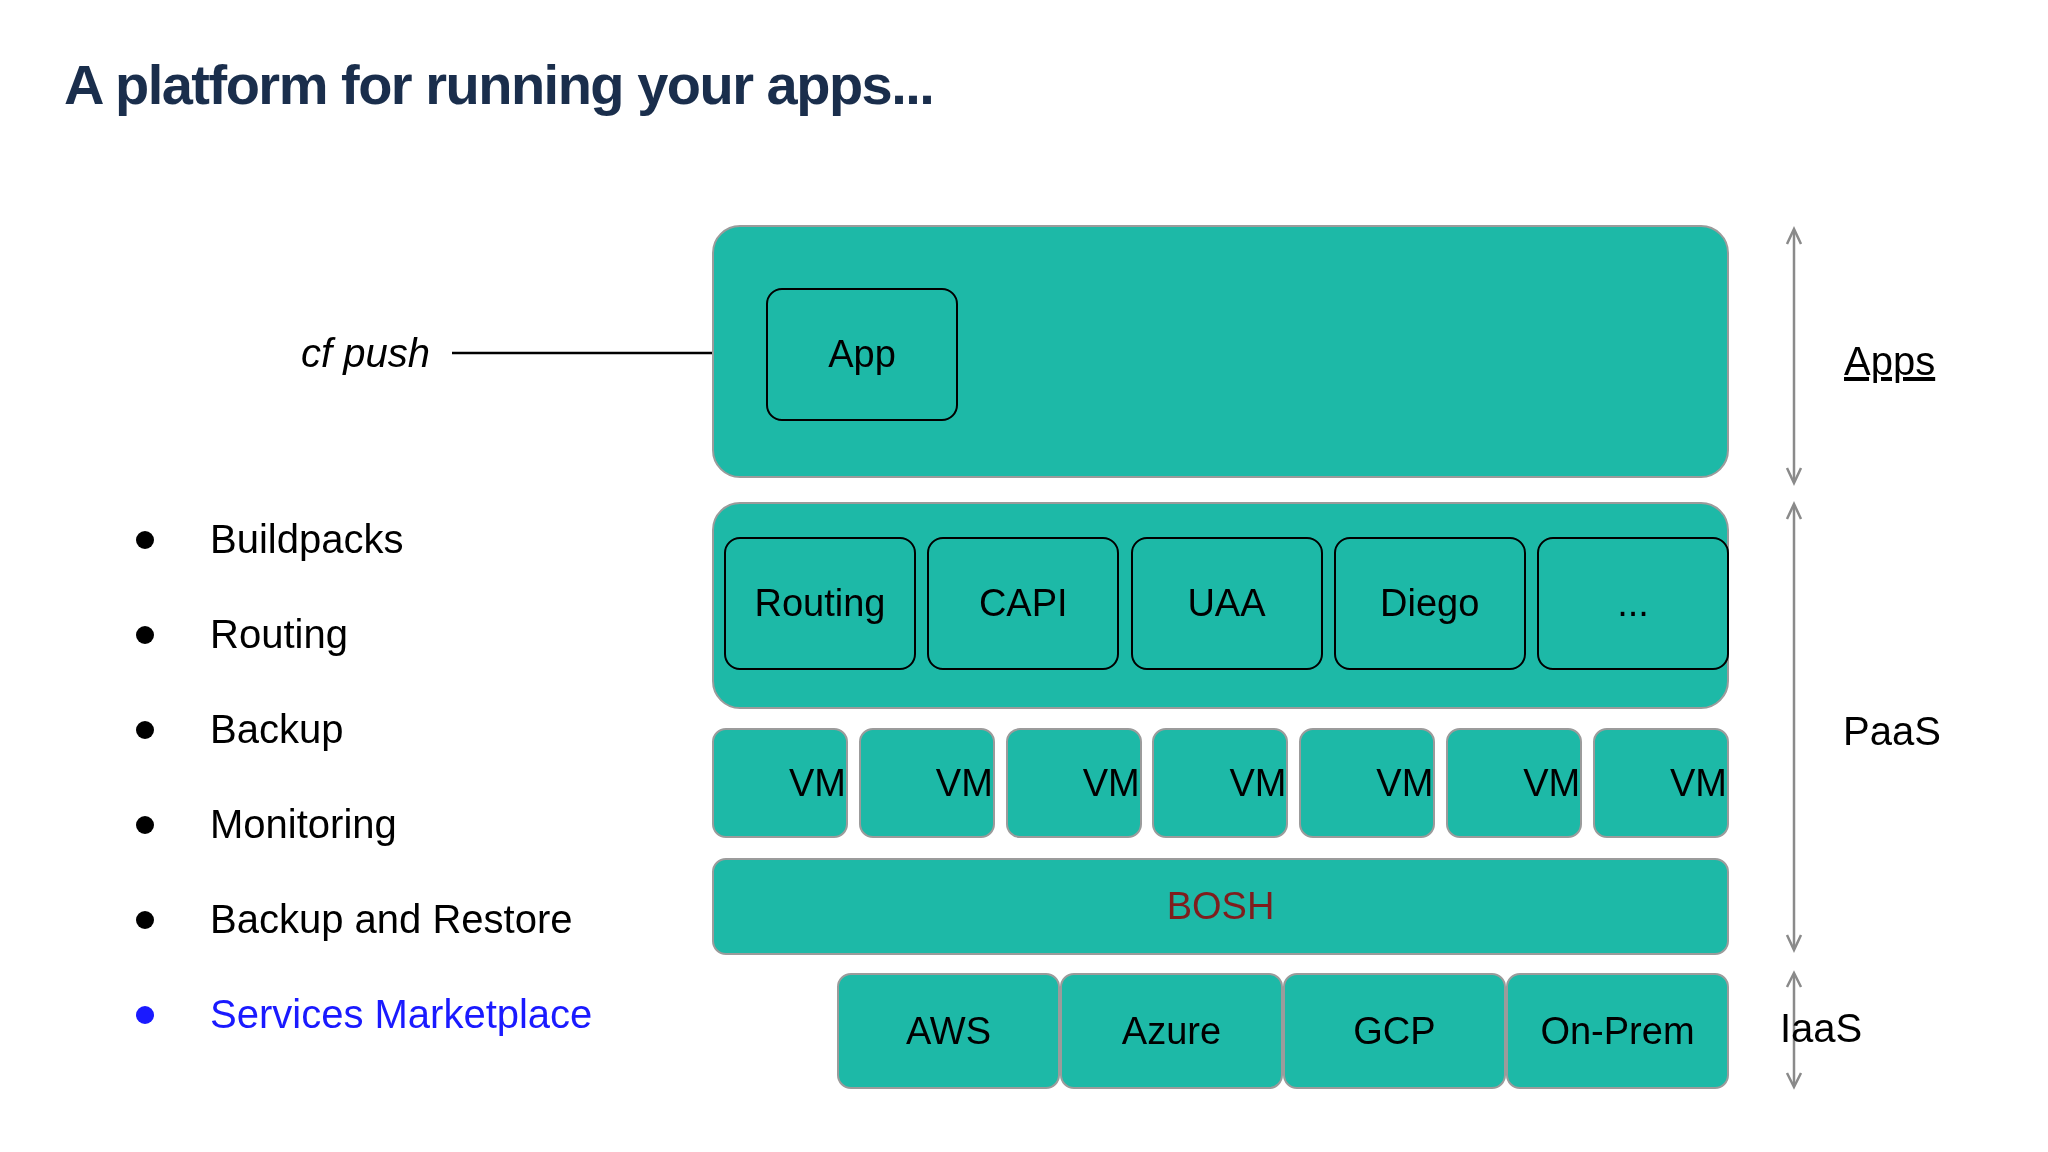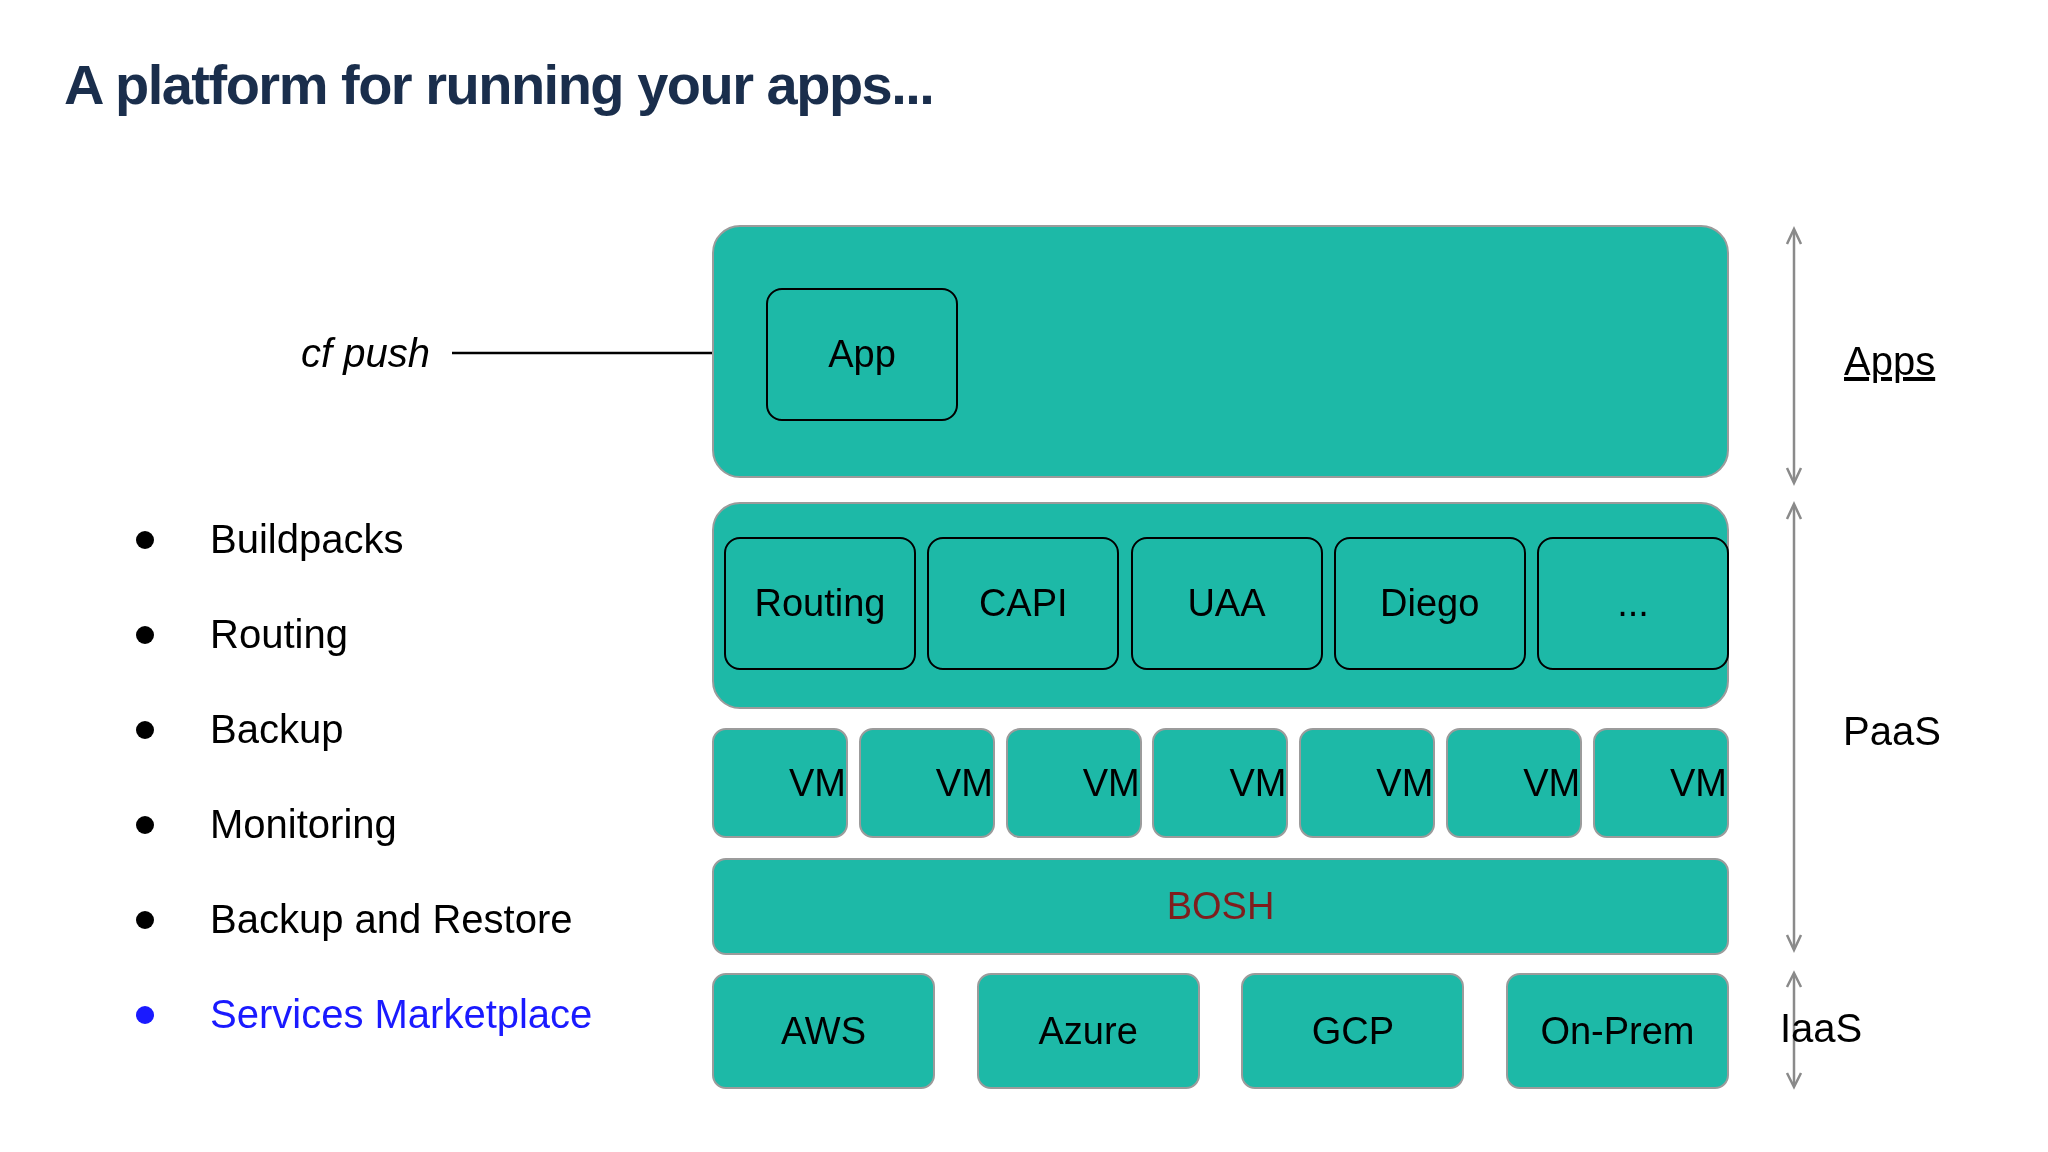--- a/index.html
+++ b/index.html
@@ -65,21 +65,21 @@
     display:flex;align-items:center;justify-content:flex-end;
     font-size:38px;color:#000000;
   }
   .bosh{
     position:absolute;left:712px;top:858px;width:1017px;height:97px;border-radius:14px;
     display:flex;align-items:center;justify-content:center;
     font-size:38px;color:#7f1d1d;
   }
   .iaas-row{
     position:absolute;left:712px;top:973px;width:1017px;height:116px;
-    display:flex;justify-content:space-between;gap:35px;
+    display:flex;justify-content:flex-end;
   }
   .provider{
     width:223px;height:116px;border-radius:14px;
     display:flex;align-items:center;justify-content:center;
     font-size:38px;color:#000000;
   }
   
   .v-arrow{position:absolute;left:1780px;}
   .side-label{
     position:absolute;font-size:40px;color:#000000;white-space:nowrap;

